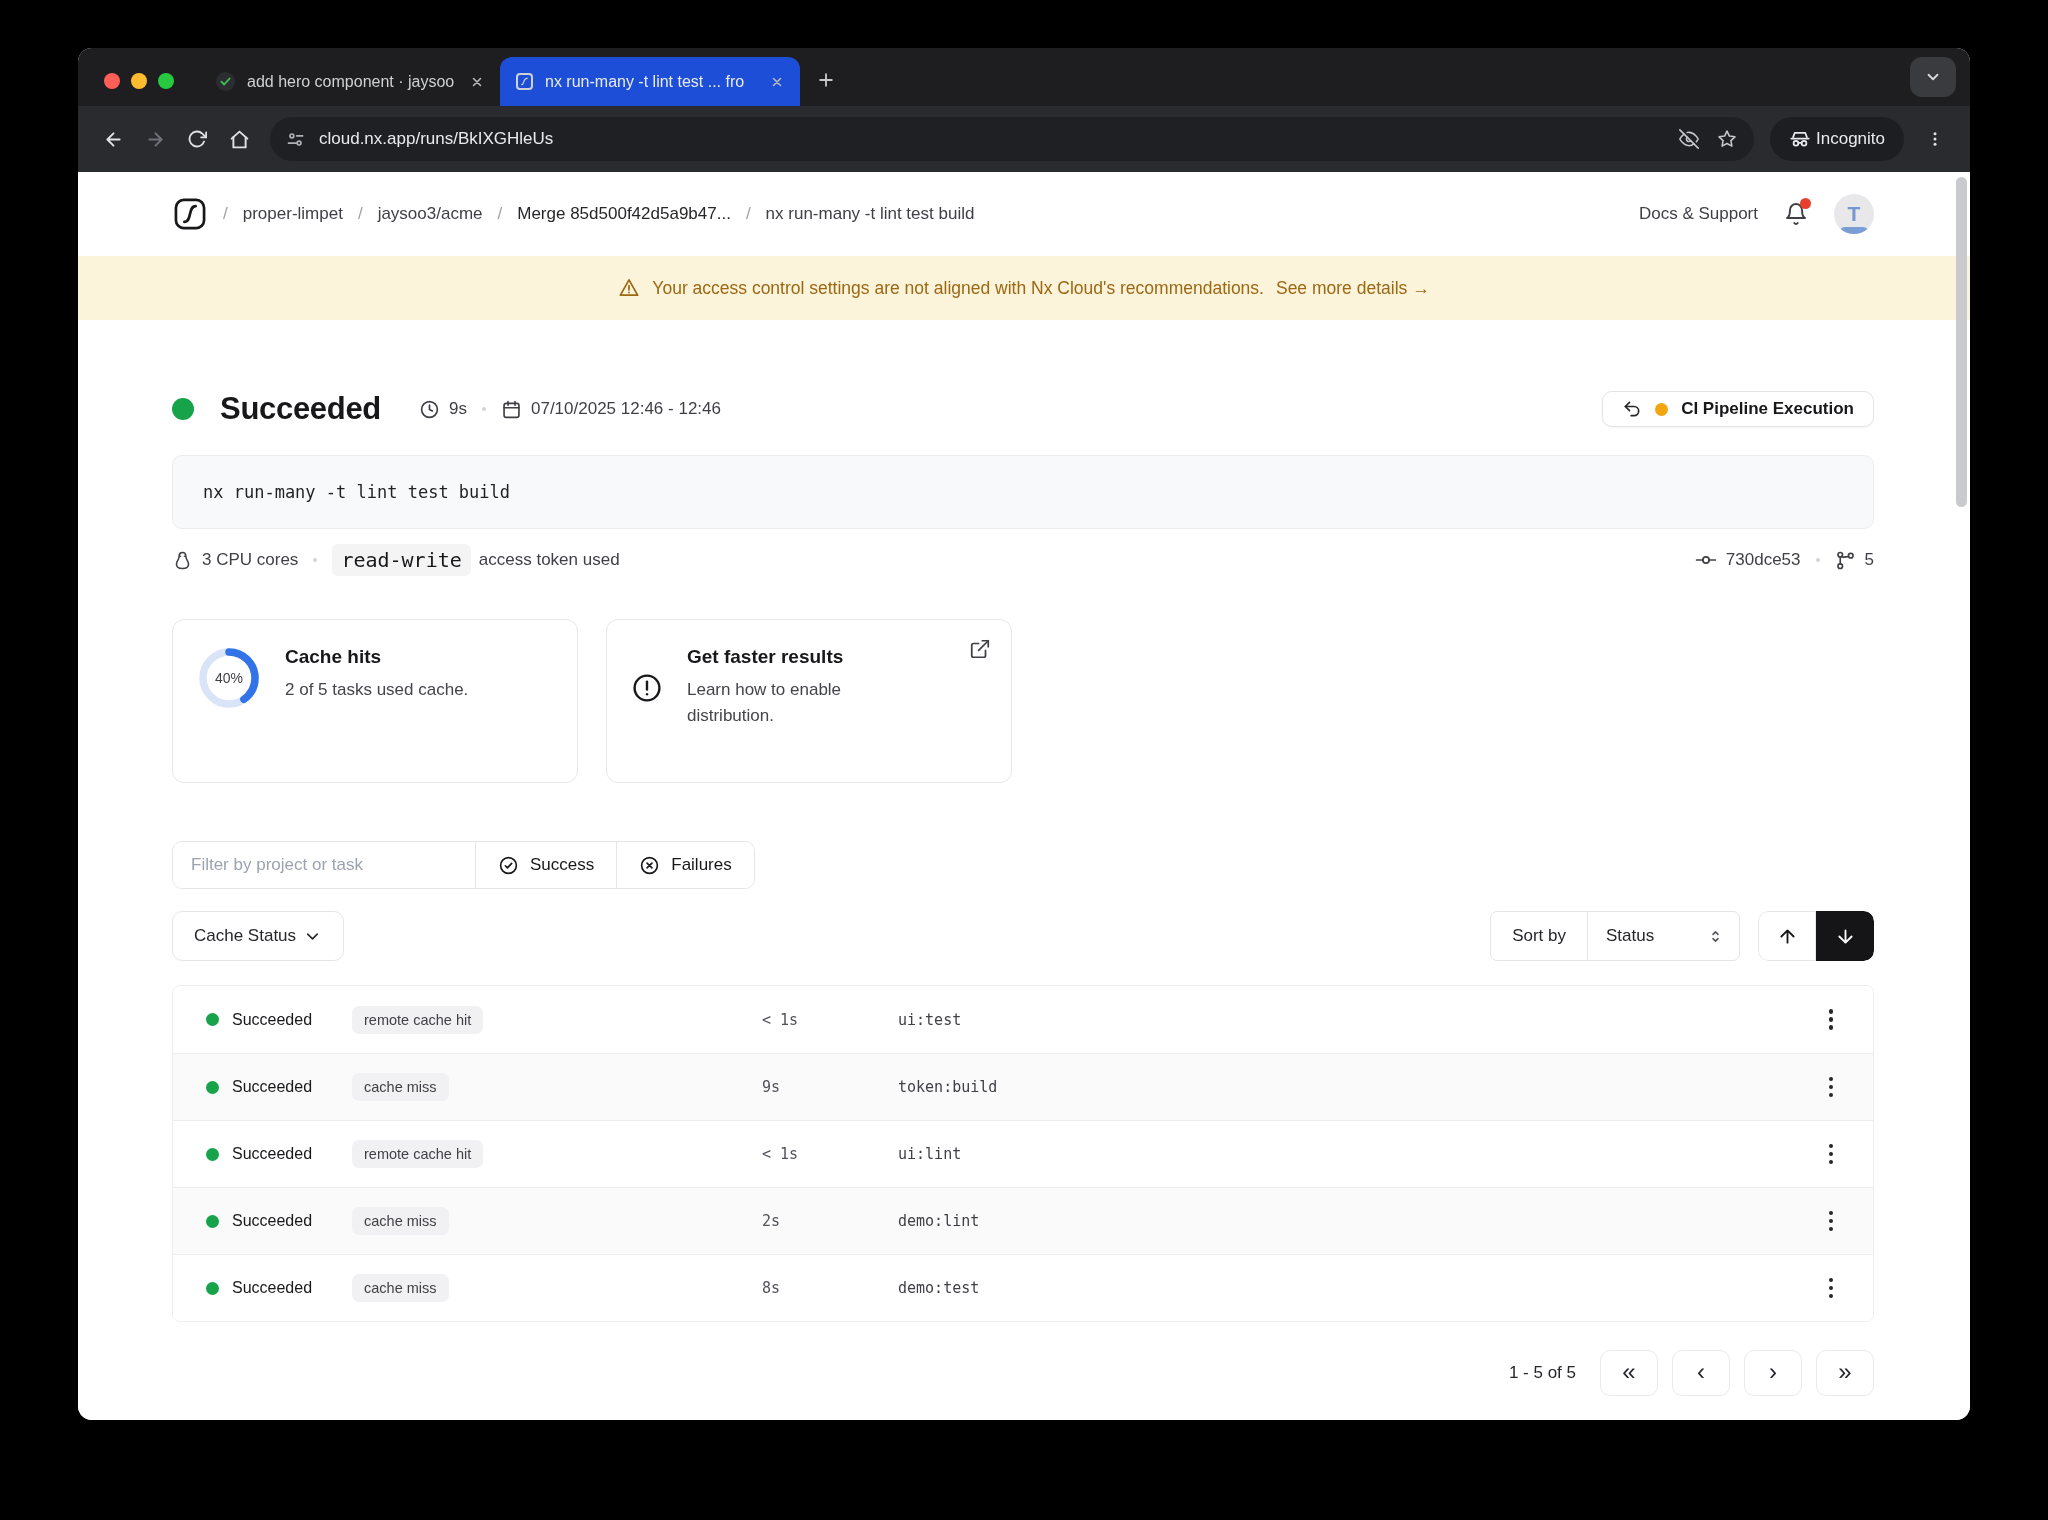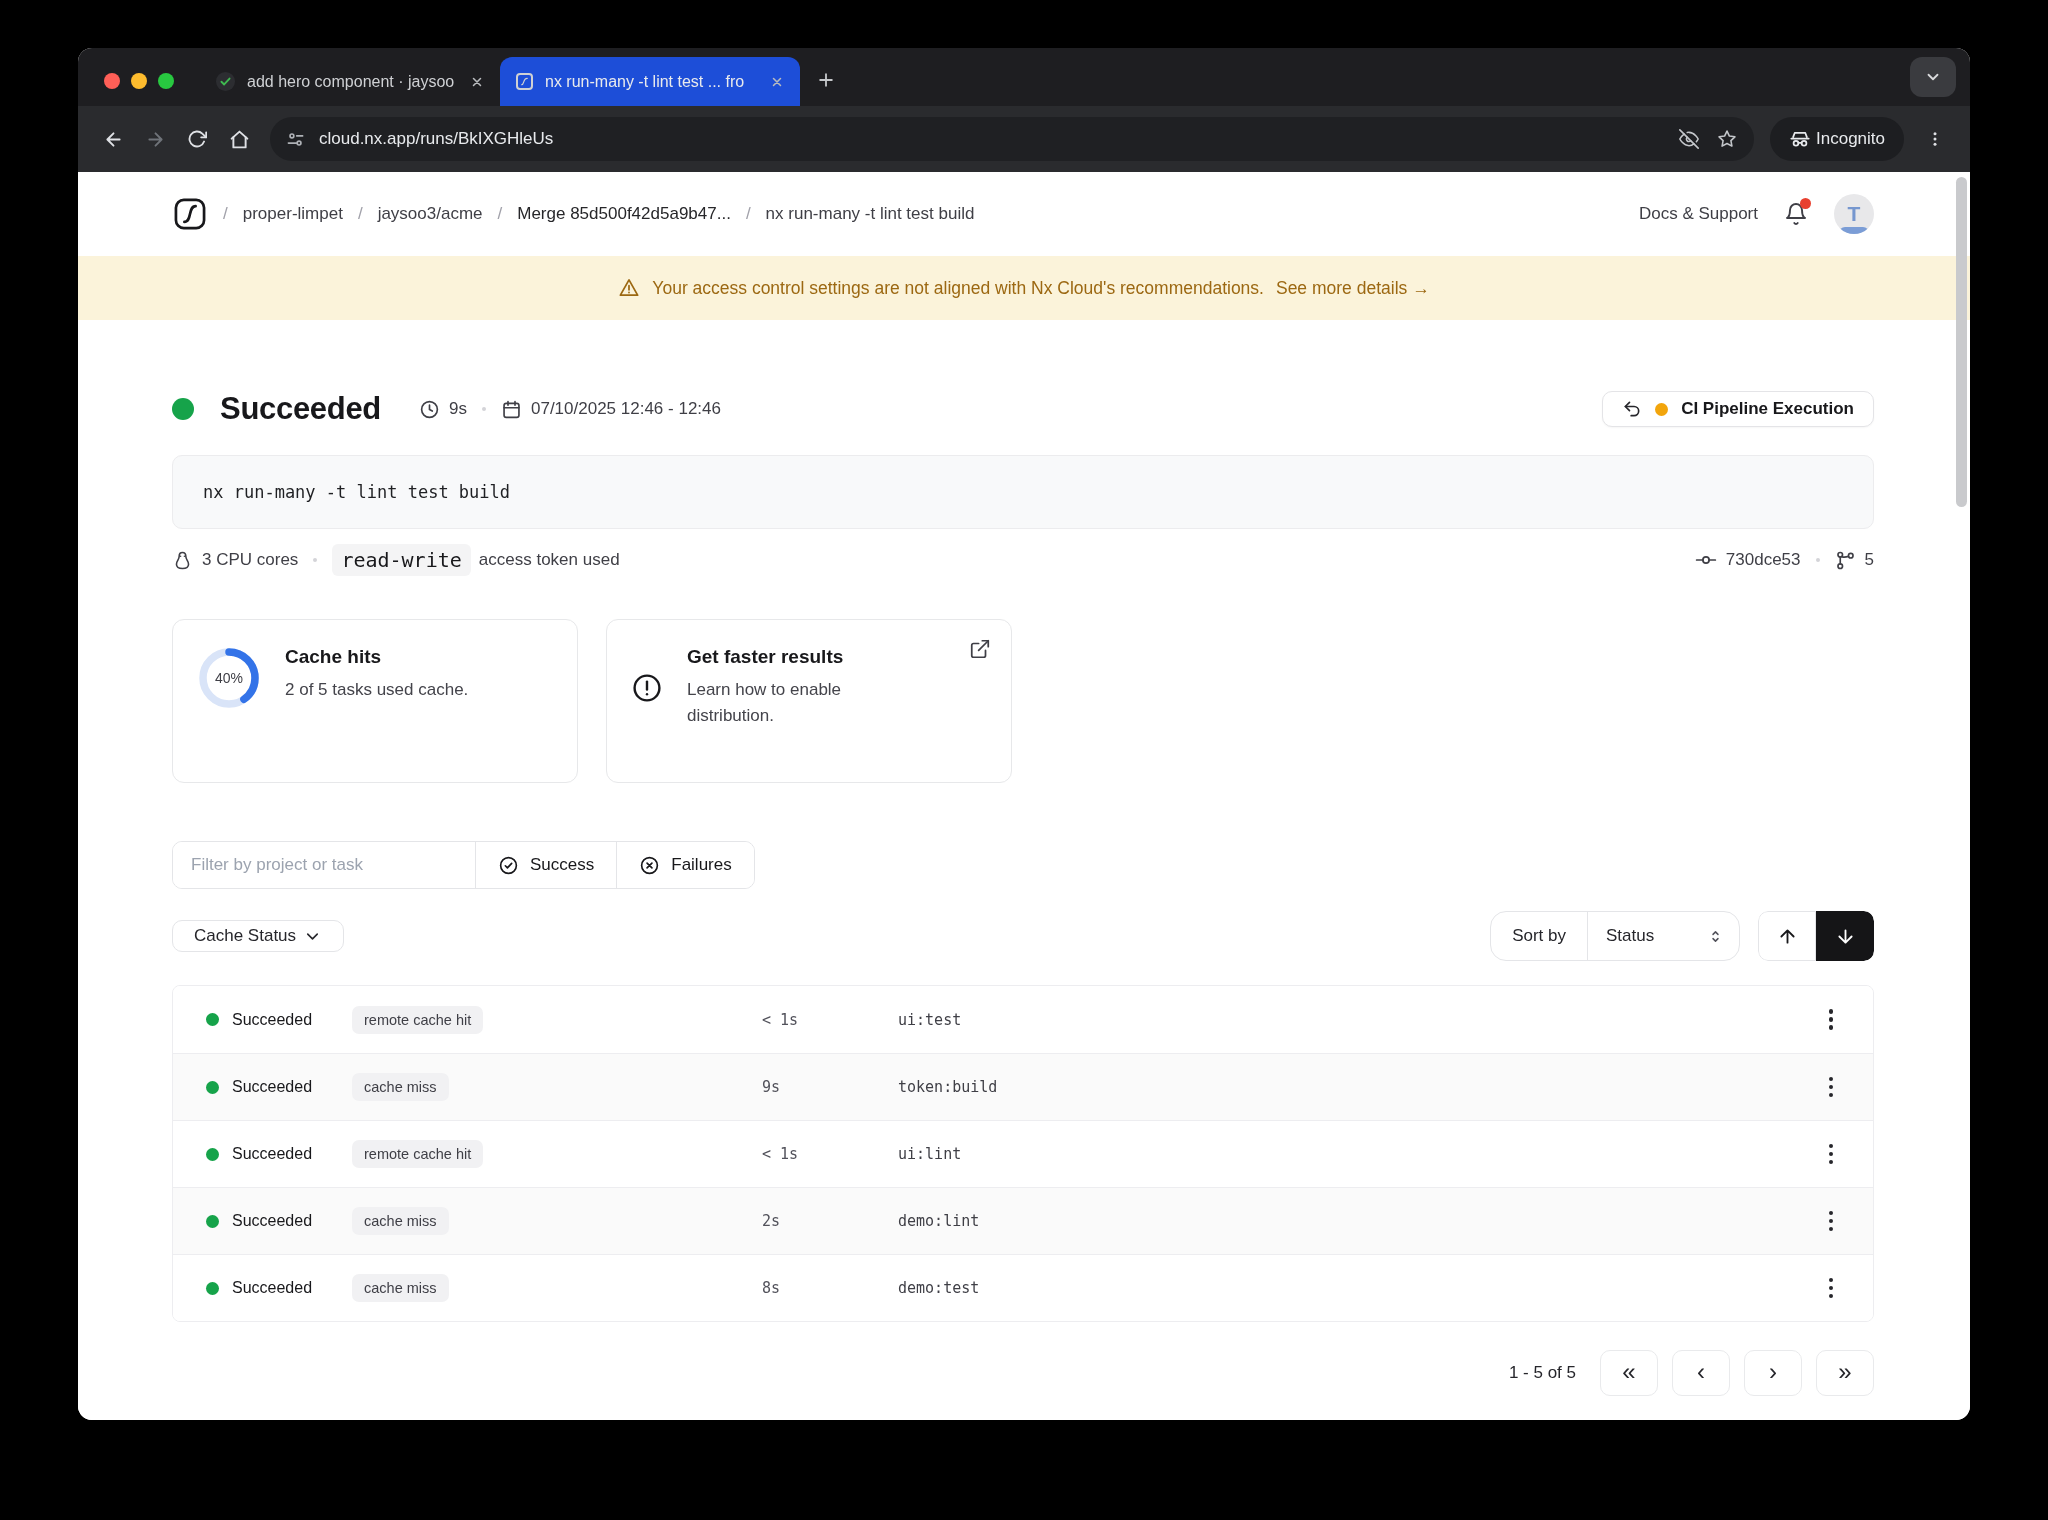--- a/index.html
+++ b/index.html
@@ -84,22 +84,22 @@
   .extlink { position:absolute; top:18px; right:20px; color:#3f3f46; }
 
   .filter-row { margin-top:58px; display:flex; }
   .filter-group { display:flex; height:48px; border:1px solid #e4e5e8; border-radius:10px; background:#fff; overflow:hidden; }
   .filter-input { width:302px; border:0; outline:0; padding:0 18px; font-size:17px; font-family:"Liberation Sans", sans-serif; color:#18181b; }
   .filter-input::placeholder { color:#9ca3af; }
   .fg-sep { width:1px; background:#e4e5e8; }
   .fg-btn { display:flex; align-items:center; gap:11px; padding:0 22px; font-size:17px; color:#18181b; background:#fff; border:0; font-family:"Liberation Sans", sans-serif; }
 
   .sort-row { margin-top:22px; display:flex; align-items:center; }
-  .dropdown-btn { height:32px; border:1px solid #e4e5e8; border-radius:10px; background:#fff; display:flex; align-items:center; gap:7px; padding:0 21px; font-size:17px; color:#26262b; }
-  .sort-group { margin-left:auto; height:50px; border:1px solid #e4e5e8; border-radius:16px; display:flex; overflow:hidden; background:#fff; }
+  .dropdown-btn { height:50px; border:1px solid #e4e5e8; border-radius:10px; background:#fff; display:flex; align-items:center; gap:7px; padding:0 21px; font-size:17px; color:#26262b; }
+  .sort-group { margin-left:auto; height:50px; border:1px solid #e4e5e8; border-radius:7px; display:flex; overflow:hidden; background:#fff; }
   .sort-label { display:flex; align-items:center; padding:0 21px; font-size:17px; color:#26262b; }
   .sort-select { display:flex; align-items:center; justify-content:space-between; width:152px; padding:0 15px 0 18px; font-size:17px; color:#26262b; border-left:1px solid #e4e5e8; }
   .arrow-toggle { margin-left:18px; display:flex; height:50px; border-radius:10px; overflow:hidden; }
   .arrow-seg { width:58px; display:flex; align-items:center; justify-content:center; }
   .arrow-seg.up { background:#fff; border:1px solid #e4e5e8; border-radius:10px 0 0 10px; color:#18181b; }
   .arrow-seg.down { background:#151517; color:#fff; border-radius:0 10px 10px 0; }
 
   .task-table { margin-top:24px; border:1px solid #ededf0; border-radius:8px; overflow:hidden; }
   .trow { height:67px; display:flex; align-items:center; background:#fff; position:relative; border-top:1px solid #ededf0; }
   .trow:first-child { border-top:0; }

